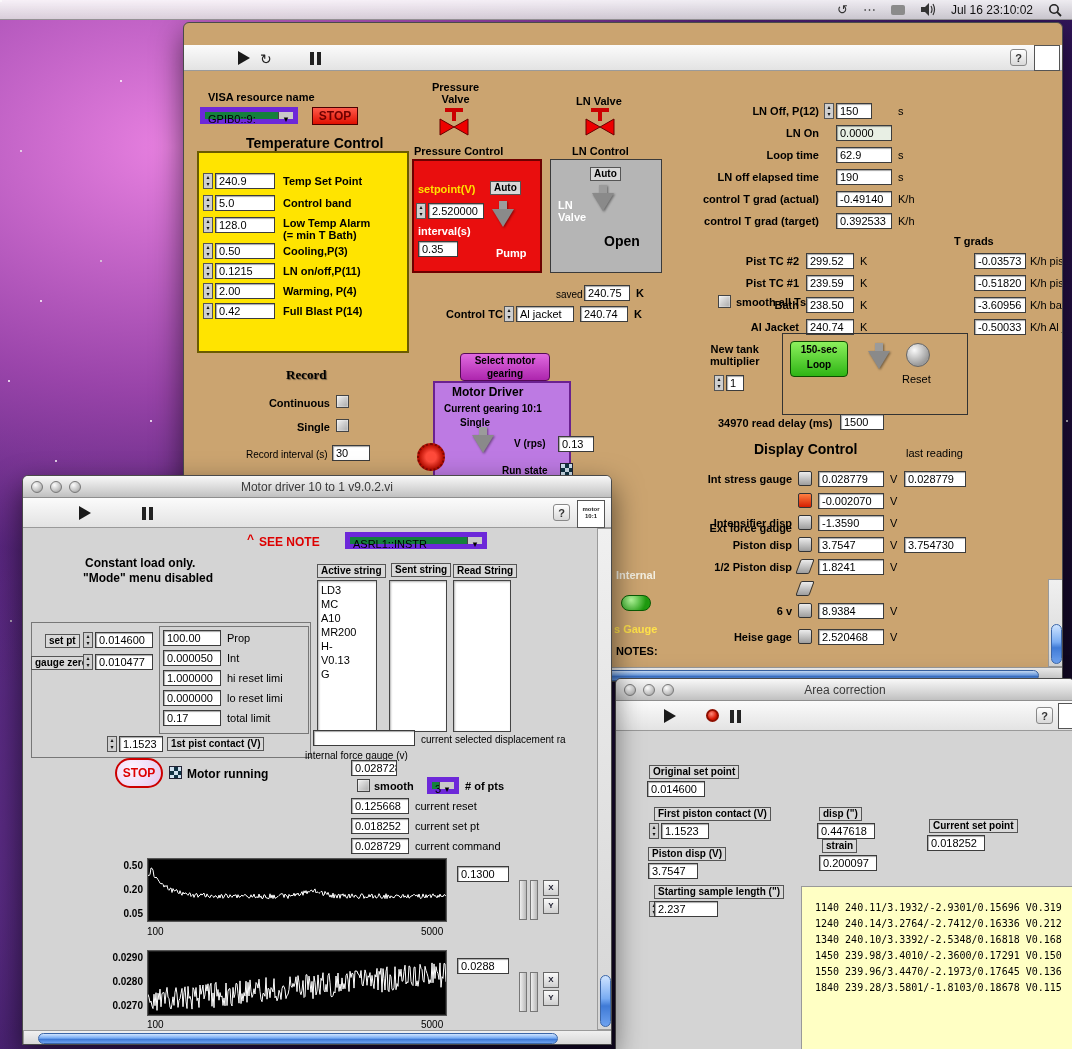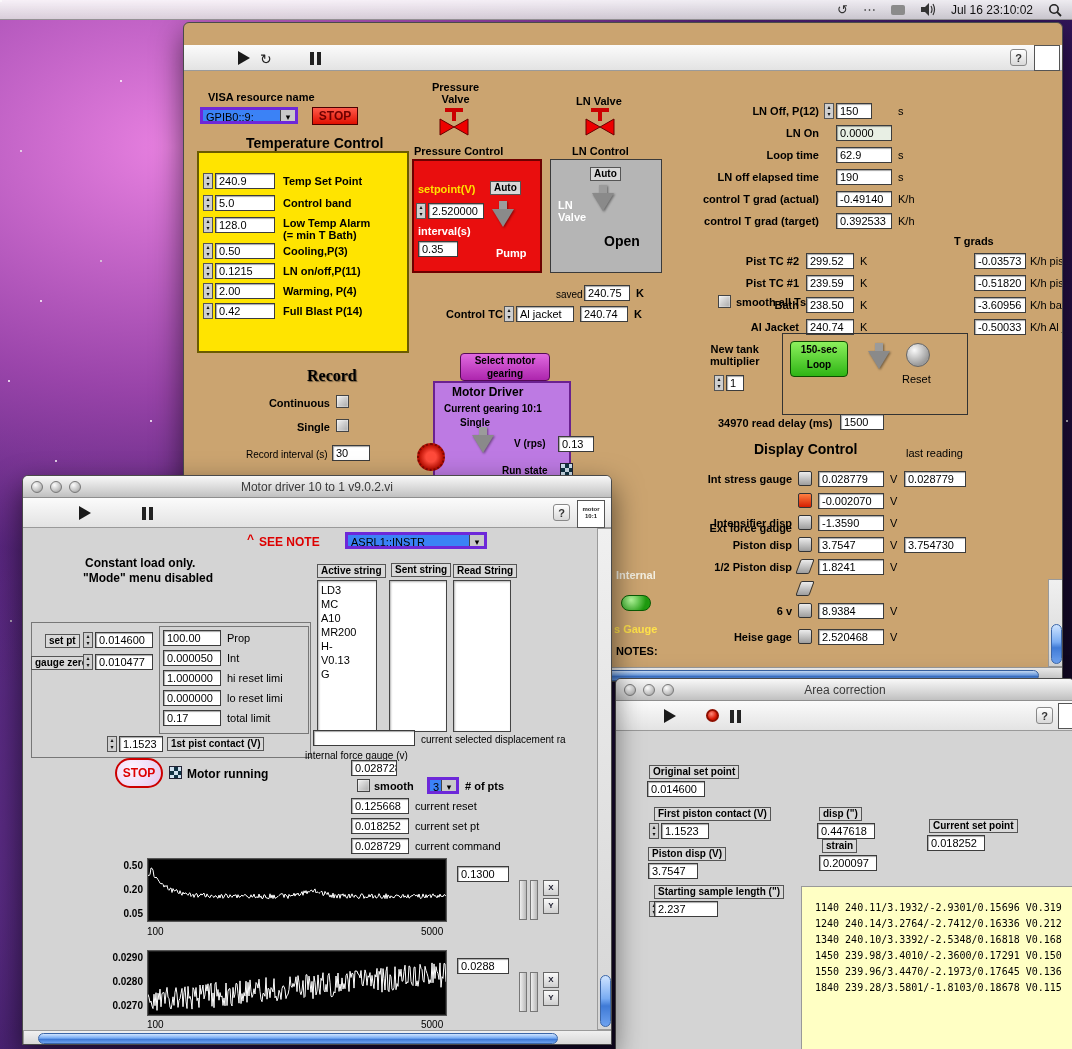--- a/index.html
+++ b/index.html
@@ -38,21 +38,21 @@
 .fld{position:absolute;height:16px;background:#fff;border:1px solid #3c3c3c;box-shadow:inset 1px 1px 1px rgba(0,0,0,.35);font-size:11px;line-height:14px;padding:0 3px;white-space:nowrap;overflow:hidden;color:#000}
 .spin{position:absolute;width:10px;height:16px;background:#cfcfcf;border:1px solid #555;text-align:center;color:#111}
 .spin i{display:block;font-style:normal;font-size:6px;line-height:7px;height:7px}
 .chip{position:absolute;background:#d9d9d9;border:1px solid #555;font-size:10px;font-weight:bold;padding:0 3px;height:14px;line-height:12px;white-space:nowrap;color:#000}
 .cbx{position:absolute;width:13px;height:13px;background:linear-gradient(135deg,#f2f2f2,#a8a8a8);border:1px solid #444;box-shadow:inset 0 0 2px #fff}
 .tgl{position:absolute;width:14px;height:15px;background:linear-gradient(#ececec,#9d9d9d);border:1px solid #333;border-radius:2px}
 .tgl.on{background:linear-gradient(#ff8042,#d41e00)}
 .tgl.skew{transform:skewX(-20deg)}
 .knob{position:absolute;width:0;height:0;border-left:11px solid transparent;border-right:11px solid transparent;border-top:18px solid #8a8a8a;filter:drop-shadow(1px 1px 1px rgba(0,0,0,.45))}
 .knob::before{content:"";position:absolute;left:-4px;top:-26px;width:8px;height:8px;background:#9b9b9b}
-.dd{position:absolute;height:17px;background:#3b82f6;border:3px solid #6d28d9;font-size:11px;line-height:15px;padding:0 18px 0 3px;white-space:nowrap;color:#000}
+.dd{position:absolute;height:17px;background:#15803d;border:5px solid #6d28d9;font-size:11px;line-height:15px;padding:0 18px 0 3px;white-space:nowrap;color:#000}
 .dd::after{content:"▾";position:absolute;right:0;top:0;width:14px;height:100%;background:#c9c9c9;border-left:1px solid #444;text-align:center;font-size:9px;line-height:15px}
 .graph{position:absolute;background:#000;border:1px solid #555;box-shadow:inset 0 0 0 1px #1c1c1c}
 .sb{position:absolute;background:linear-gradient(#f0f0f0,#d6d6d6);border:1px solid #9a9a9a}
 .sbthumb{position:absolute;border-radius:6px;background:linear-gradient(#cfe4ff,#79acf3 45%,#3f7ad6 60%,#6ea2ef);border:1px solid #3b66a8}
 .checker{position:absolute;width:13px;height:13px;border:1px solid #223;background:linear-gradient(45deg,#134 25%,transparent 25%,transparent 75%,#134 75%),linear-gradient(45deg,#134 25%,#cfe0ee 25%,#cfe0ee 75%,#134 75%);background-size:8px 8px;background-position:0 0,4px 4px}
 .gear{position:absolute;width:28px;height:28px;border-radius:50%;background:radial-gradient(circle,#ff4b3b 30%,#b80d00 72%);border:2px dotted #7e0800}
 .oval-green{position:absolute;width:30px;height:16px;border-radius:9px;background:radial-gradient(circle at 32% 28%,#b8ffa0,#1f9a10 70%);border:1px solid #0a5c05}
 .resetball{position:absolute;width:24px;height:24px;border-radius:50%;background:radial-gradient(circle at 34% 28%,#fafafa,#9b9b9b 70%);border:1px solid #666}
 .minibar{position:absolute;width:8px;height:40px;background:linear-gradient(90deg,#efefef,#b9b9b9);border:1px solid #777}
 .minibtn{position:absolute;width:16px;height:16px;background:linear-gradient(#fafafa,#cfcfcf);border:1px solid #666;font-size:8px;font-weight:bold;text-align:center;line-height:14px;color:#223}
@@ -225,21 +225,21 @@
     <span class="fld" style="left:790px;top:274px;width:52px">-3.60956</span>
     <span class="lbl plain" style="left:846px;top:276px">K/h bath T gr</span>
   <span class="rlab" style="left:470px;top:298px;width:145px">Al Jacket</span>
     <span class="fld" style="left:622px;top:296px;width:48px">240.74</span>
     <span class="lbl plain" style="left:676px;top:298px">K</span>
     <span class="fld" style="left:790px;top:296px;width:52px">-0.50033</span>
     <span class="lbl plain" style="left:846px;top:298px">K/h Al jacket</span>
   <span class="cbx" style="left:534px;top:272px"></span>
   <span class="lbl" style="left:552px;top:273px">smooth all Ts</span>
 
-  <span class="lbl" style="left:123px;top:344px;font-size:16px;font-family:'Liberation Serif',serif;text-shadow:1px 1px 1px rgba(0,0,0,.45)">Record</span>
+  <span class="lbl" style="left:102px;top:344px;font-size:13px;font-family:'Liberation Serif',serif;text-shadow:1px 1px 1px rgba(0,0,0,.45)">Record</span>
   <span class="rlab" style="left:58px;top:374px;width:88px">Continuous</span>
   <span class="cbx" style="left:152px;top:372px"></span>
   <span class="rlab" style="left:58px;top:398px;width:88px">Single</span>
   <span class="cbx" style="left:152px;top:396px"></span>
   <span class="lbl sm plain" style="left:62px;top:426px">Record interval (s)</span>
   <span class="fld" style="left:148px;top:422px;width:38px">30</span>
 
   <span class="pre" style="position:absolute;left:276px;top:330px;width:90px;height:28px;background:linear-gradient(#e06ae0,#ad25ad);border:1px solid #550b55;border-radius:4px;color:#000;font-weight:bold;font-size:10px;text-align:center;line-height:13px">Select motor
 gearing</span>
   <div style="position:absolute;left:249px;top:358px;width:138px;height:100px;background:#bd7ae3;border:2px solid #6a2190"></div>

